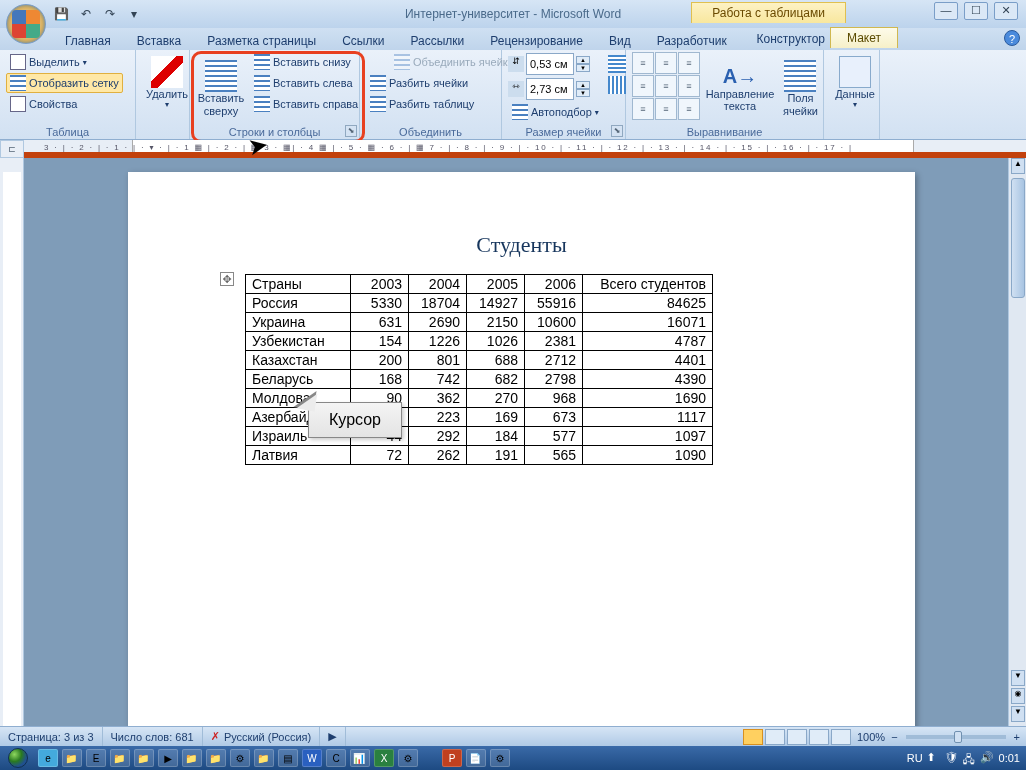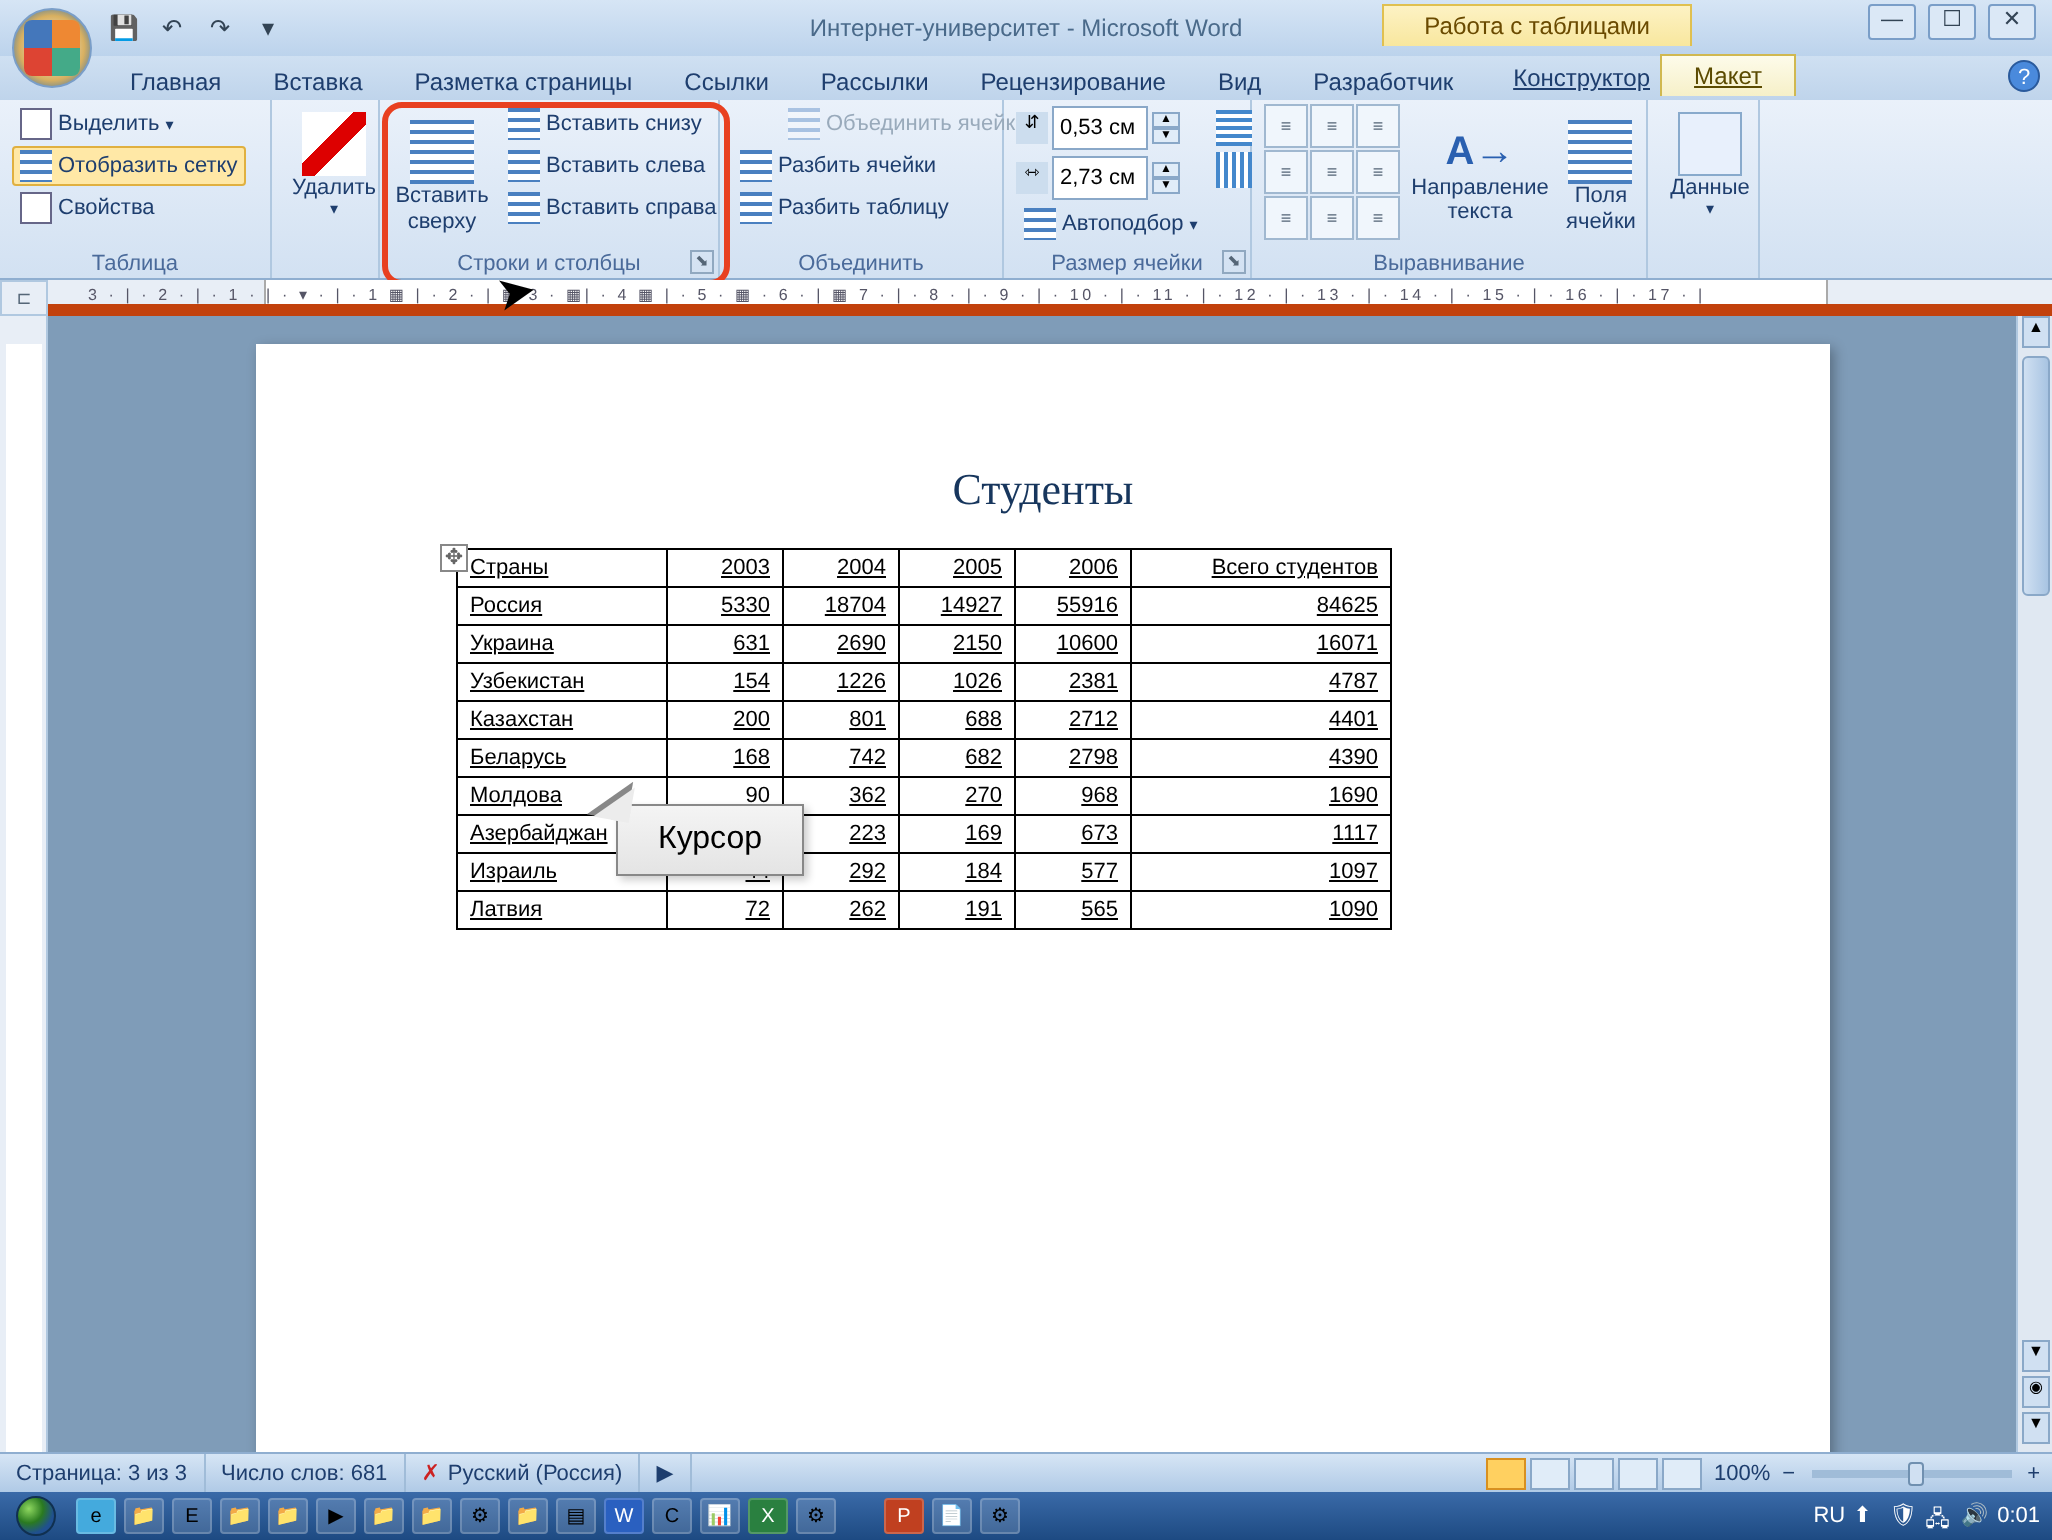--- a/index.html
+++ b/index.html
@@ -12,21 +12,21 @@
 .qat { margin-left: 52px; display: flex; gap: 4px; align-items: center; }
 .qat-btn { width: 20px; height: 20px; display:flex; align-items:center; justify-content:center; font-size:12px; color:#345; cursor:pointer; }
 .title-text { position:absolute; left:50%; transform:translateX(-50%); font-size: 12px; color: #4a6a8a; }
 .table-tools-tab { position:absolute; right:180px; top:2px; background: linear-gradient(#fdf2c4,#f8e79e); border:1px solid #e0c050; border-bottom:none; padding: 3px 20px; font-size: 12px; color:#6a4a00; }
 .win-controls { position:absolute; right:8px; top:2px; display:flex; gap:6px; }
 .win-btn { width:24px; height:18px; border:1px solid #7a9ec8; background:#dbe8f6; border-radius:2px; font-size:11px; text-align:center; line-height:14px; color:#345; cursor:pointer; }
 
 
 .ribbon-tabs { height: 22px; background: linear-gradient(#cfe0f2,#bfd4eb); display:flex; align-items:flex-end; padding-left: 52px; font-size: 12px; position:relative; }
 .ribbon-tab { padding: 3px 12px 2px; color: #1e3e6e; cursor:pointer; border:1px solid transparent; border-bottom:none; }
-.ribbon-tab.context { position:absolute;text-decoration:underline; }
+.ribbon-tab.context { position:absolute; }
 .ribbon-tab.context.konstr { right:190px; top:0; padding:3px 10px; }
 .ribbon-tab.context.maket { right:128px; top:-1px; background: linear-gradient(#fdfbea,#f6f0c8); border:1px solid #d0b850; border-bottom:none; padding:3px 16px; color:#5a4a00; }
 .help-btn { position:absolute; right:6px; top:2px; width:16px; height:16px; border-radius:50%; background:#4a8adc; color:white; font-size:11px; text-align:center; line-height:16px; border:1px solid #2a5a9c; }
 
 
 .ribbon { height: 90px; background: linear-gradient(#eaf1fa,#d2e1f2); border-bottom: 1px solid #8faed0; display:flex; font-size: 11px; }
 .group { border-right:1px solid #b0c8e0; padding: 2px 6px 0; display:flex; flex-direction:column; justify-content:space-between; position:relative; }
 .group-body { display:flex; gap:4px; flex:1; }
 .group-label { font-size:11px; color:#4a6a9a; text-align:center; padding:1px 0; }
 .vstack { display:flex; flex-direction:column; gap:1px; }
@@ -53,21 +53,21 @@
 .ruler-h-inner { position:absolute; left:108px; top:0; height:100%; background:#fff; width:782px; border-left:1px solid #aaa; border-right:1px solid #aaa; }
 .ruler-ticks { position:absolute; left:0; top:0; height:100%; width:100%; }
 .ruler-corner { position:absolute; left:0; top:140px; width:24px; height:18px; background:#e8eef6; border:1px solid #b0c8e0; display:flex; align-items:center; justify-content:center; font-size:9px; color:#567; }
 .ruler-v { position:absolute; left:0; top:158px; width:24px; bottom:44px; background:#e8eef6; border-right:1px solid #b0c8e0; }
 .ruler-v-inner { position:absolute; top:14px; left:3px; width:18px; height:560px; background:#fff; }
 
 .doc-area { position:absolute; left:24px; top:158px; right:18px; bottom:44px; background:#7f9cb8; overflow:hidden; }
 .page { position:absolute; left:104px; top:14px; width:787px; height:600px; background:#fff; box-shadow: 2px 2px 6px rgba(0,0,0,.3); padding: 60px 100px 20px 100px; }
 .doc-title { text-align:center; font-family: "Times New Roman", serif; font-size:22px; font-weight:normal; color:#17365d; margin-bottom:16px; }
 .move-handle { position:absolute; left:92px; top:100px; width:14px; height:14px; border:1px solid #888; background:#fff; font-size:11px; text-align:center; line-height:12px; color:#666; cursor:move; }
-table.data { border-collapse:collapse; font-family:"Times New Roman",serif; font-size:11px; margin-left:0;text-decoration:underline; }
+table.data { border-collapse:collapse; font-family:"Times New Roman",serif; font-size:14px; margin-left:17px; }
 table.data td, table.data th { border:1px solid #000; padding:1px 6px; height:19px; }
 table.data td.num { text-align:right; }
 table.data th { font-weight:normal; text-align:left; }
 table.data th.num { text-align:right; }
 
 .callout { position:absolute; background:linear-gradient(#f4f4f4,#e4e4e4); border:1px solid #888; padding:8px 20px; font-size:16px; box-shadow:2px 2px 4px rgba(0,0,0,.2); }
 .callout::before { content:""; position:absolute; left:-14px; top:-14px; width:0; height:0; border:10px solid transparent; border-bottom-color:#888; border-right-color:#888; transform:rotate(10deg); }
 .callout::after { content:""; position:absolute; left:-11px; top:-11px; width:0; height:0; border:9px solid transparent; border-bottom-color:#ececec; border-right-color:#ececec; transform:rotate(10deg); }
 
 .vscroll { position:absolute; right:0; top:158px; width:18px; bottom:44px; background:#e0e8f2; border-left:1px solid #b0c8e0; }

